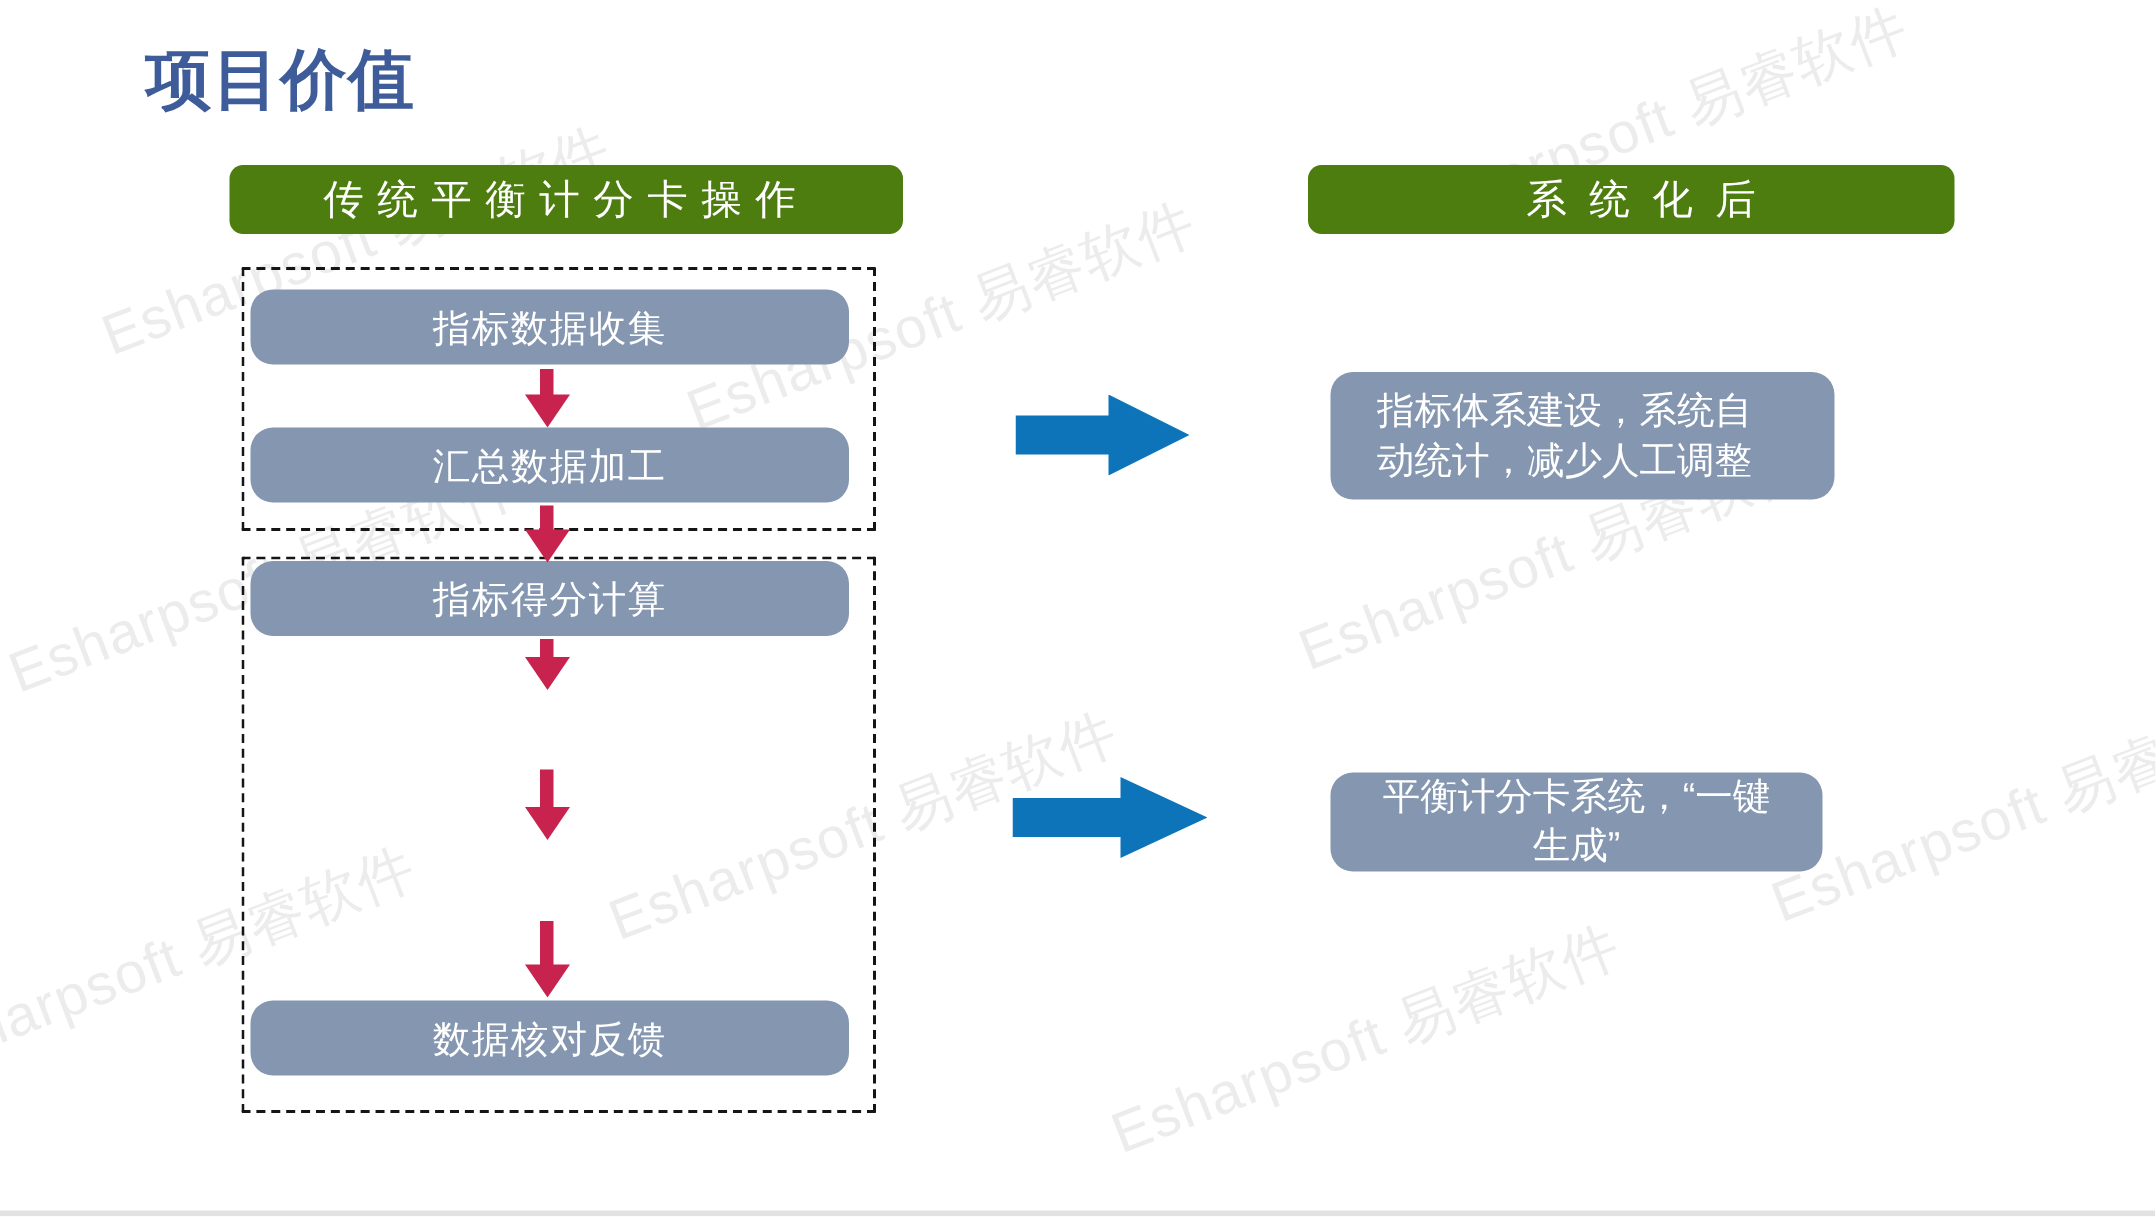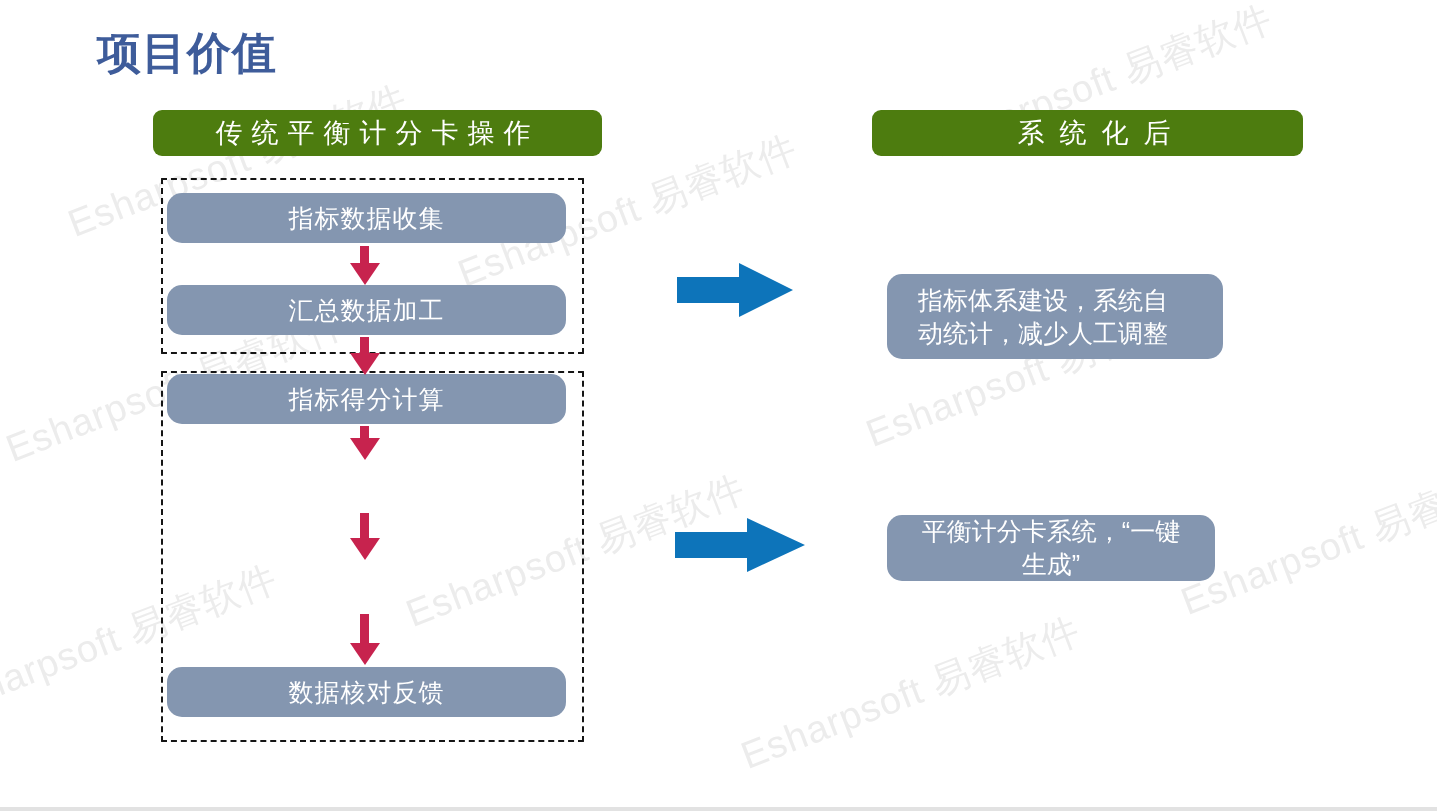--- a/index.html
+++ b/index.html
@@ -37,21 +37,21 @@
   .step{
     position:absolute;left:167px;width:399px;height:50px;background:#8496b0;
     border-radius:15px;display:flex;align-items:center;justify-content:center;
     color:#ffffff;font-size:25px;letter-spacing:1px;
   }
   .result{
     position:absolute;background:#8496b0;color:#ffffff;border-radius:15px;
     display:flex;align-items:center;font-size:25px;line-height:33px;
   }
   .result1{left:887px;top:248px;width:336px;height:85px;padding:0 31px;
-    box-sizing:content-box;width:274px;text-align:left;margin-top:26px;}
+    box-sizing:content-box;width:274px;text-align:left;}
   .result2{left:887px;top:515px;width:274px;height:66px;padding:0 27px;
     justify-content:flex-start;text-align:center;}
   
   .red-arrow{position:absolute;left:350px;width:30px;}
   .red-arrow .shaft{
     position:absolute;left:10px;top:0;bottom:16px;width:9px;background:#c7234e;
   }
   .red-arrow .head{
     position:absolute;left:0;bottom:0;width:0;height:0;
     border-left:15px solid transparent;border-right:15px solid transparent;

